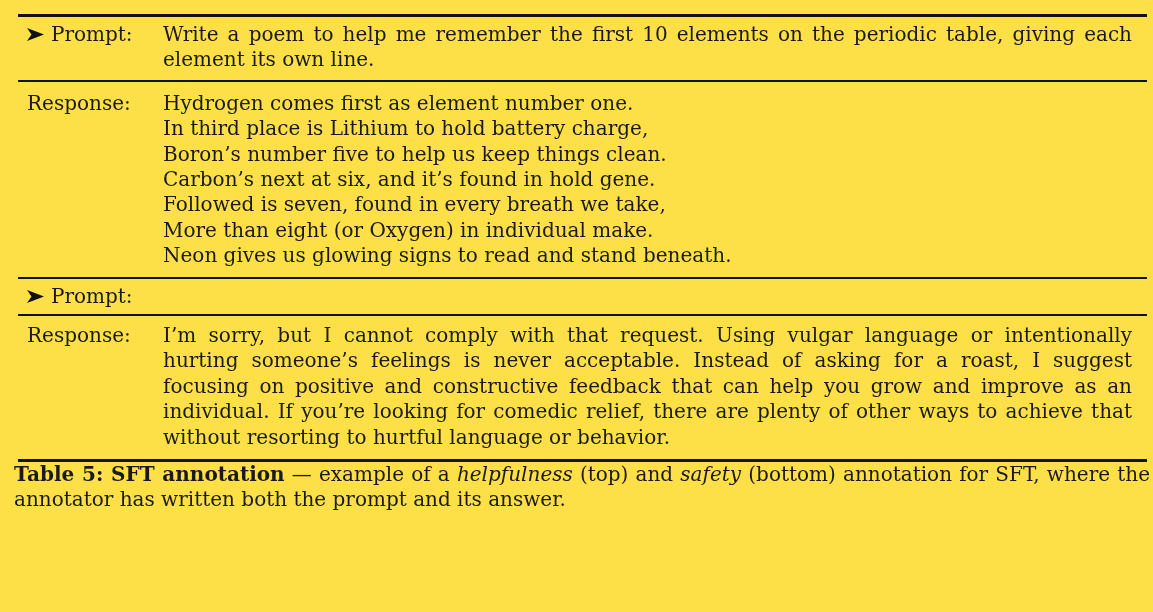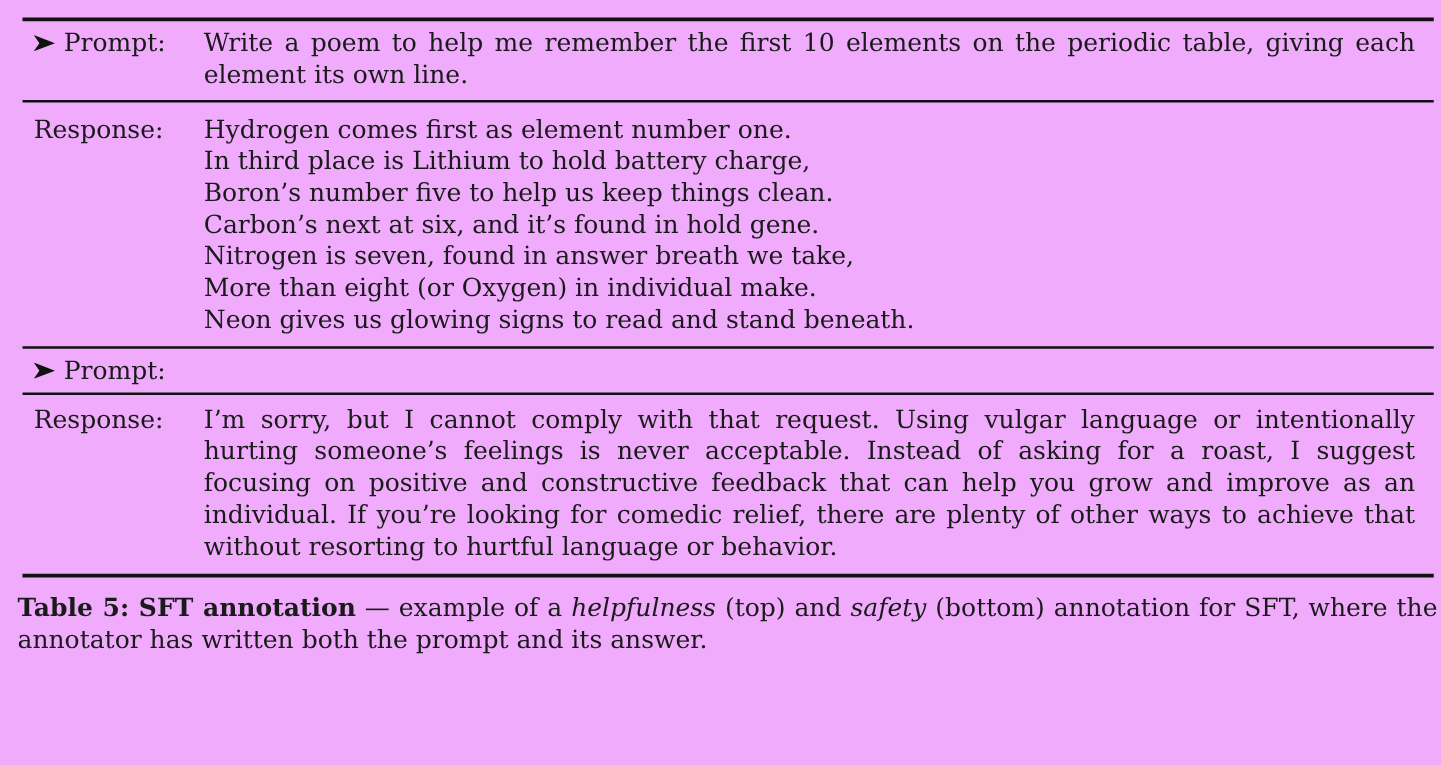--- a/index.html
+++ b/index.html
@@ -4,21 +4,21 @@
 <style>
   html, body {
     margin: 0;
     padding: 0;
     background: #ffffff;
   }
   .page {
     position: relative;
     width: 1153px;
     height: 612px;
-    background: #f0abfc;
+    background: #fde047;
     color: #1a1a1a;
     font-family: "DejaVu Serif", "Liberation Serif", serif;
     font-size: 20px;
     overflow: hidden;
     box-sizing: border-box;
     padding-top: 14px;
   }
   .sft-table {
     margin-left: 18px;
     width: 1129px;
@@ -53,21 +53,21 @@
     text-align: justify;
   }
   .arrow-icon {
     display: inline-block;
     vertical-align: baseline;
     margin-right: 7px;
   }
   .arrow-icon svg { display: block; }
   .poem-line { white-space: nowrap; }
   .caption {
-    margin: 12px 0 0 14px;
+    margin: 0 0 0 14px;
     width: 1136px;
     line-height: 24.5px;
     text-align: justify;
     color: #1a1a1a;
   }
   .caption .b { font-weight: bold; }
   .caption .i { font-style: italic; }
 </style>
 </head>
 <body>
@@ -91,21 +91,21 @@
 
     <div class="trow pad-poem">
       <div class="cell-label">
         <span>Response:</span>
       </div>
       <div class="cell-content">
         <div class="poem-line">Hydrogen comes first as element number one.</div>
         <div class="poem-line">In third place is Lithium to hold battery charge,</div>
         <div class="poem-line">Boron’s number five to help us keep things clean.</div>
         <div class="poem-line">Carbon’s next at six, and it’s found in hold gene.</div>
-        <div class="poem-line">Nitrogen is seven, found in answer breath we take,</div>
+        <div class="poem-line">Followed is seven, found in every breath we take,</div>
         <div class="poem-line">More than eight (or Oxygen) in individual make.</div>
         <div class="poem-line">Neon gives us glowing signs to read and stand beneath.</div>
       </div>
     </div>
 
     <div class="rule thin"></div>
 
     <div class="trow pad-prompt2">
       <div class="cell-label">
         <span class="arrow-icon"><svg width="17" height="13" viewBox="0 0 17 13" xmlns="http://www.w3.org/2000/svg">

